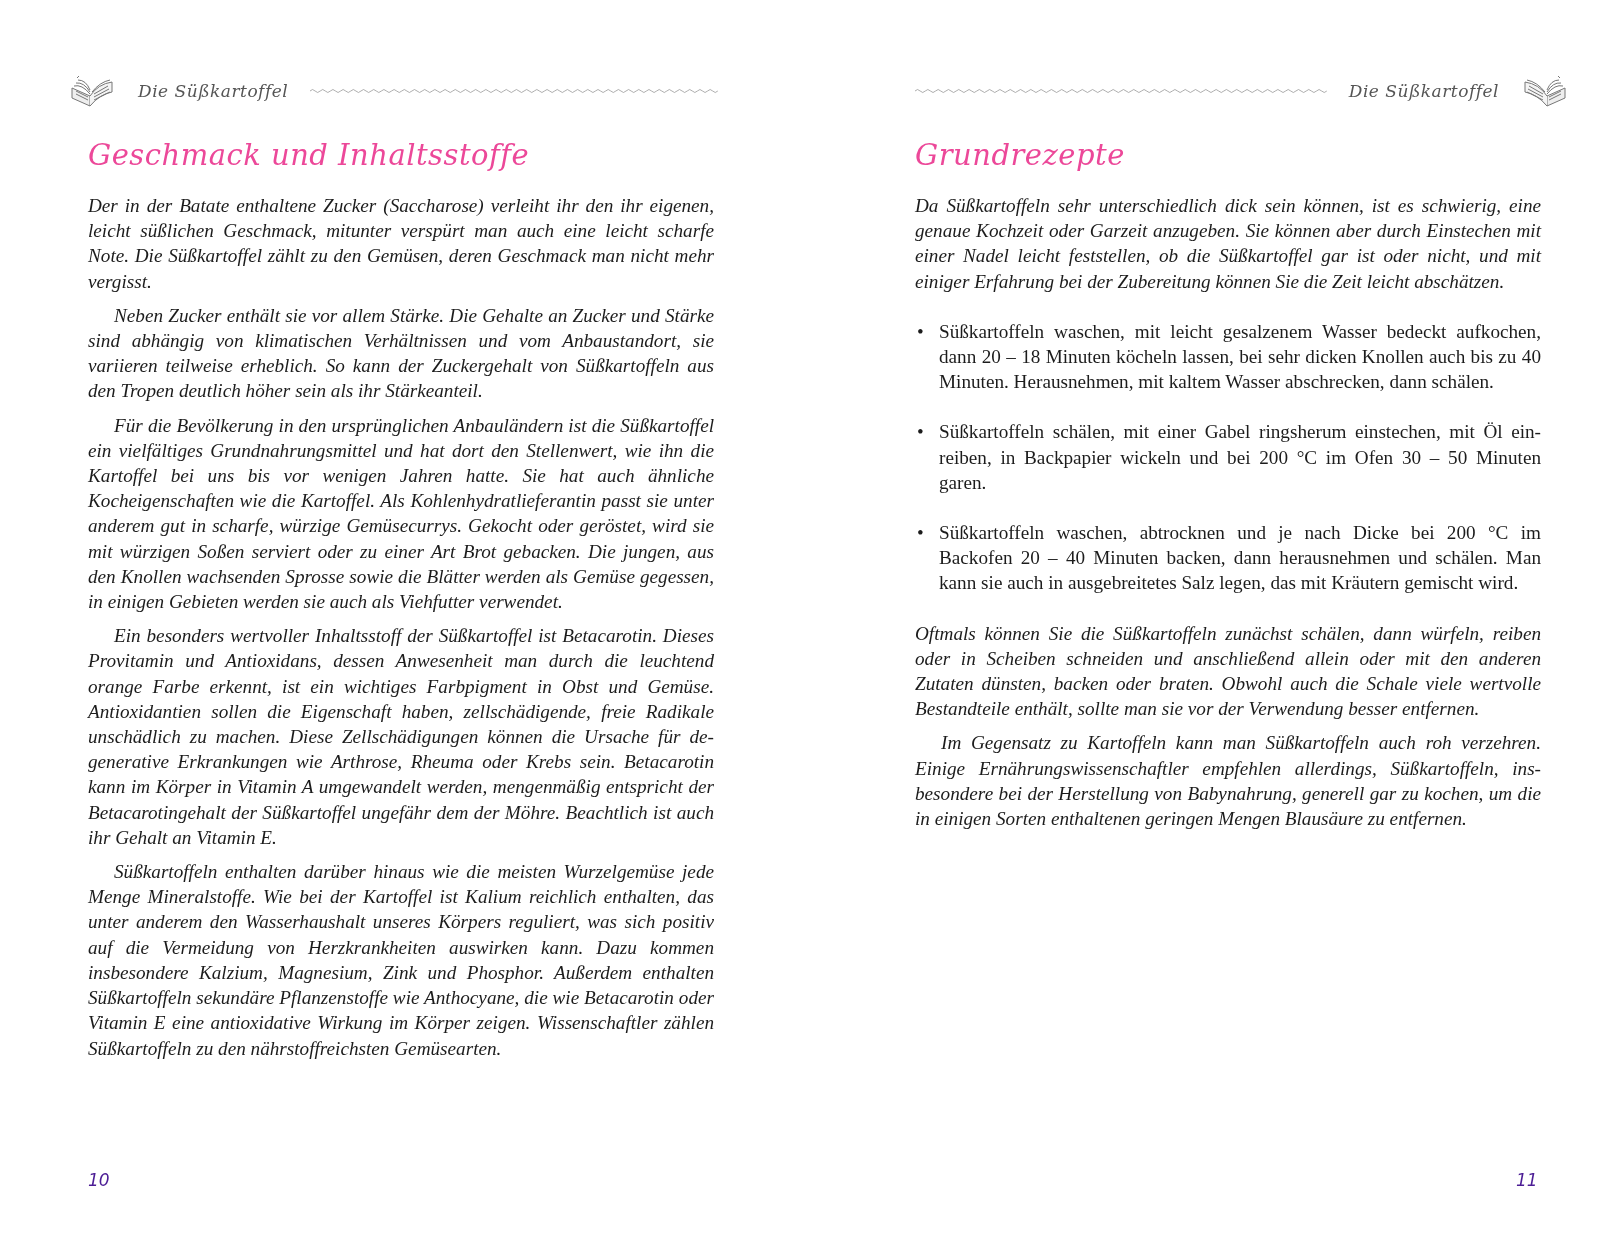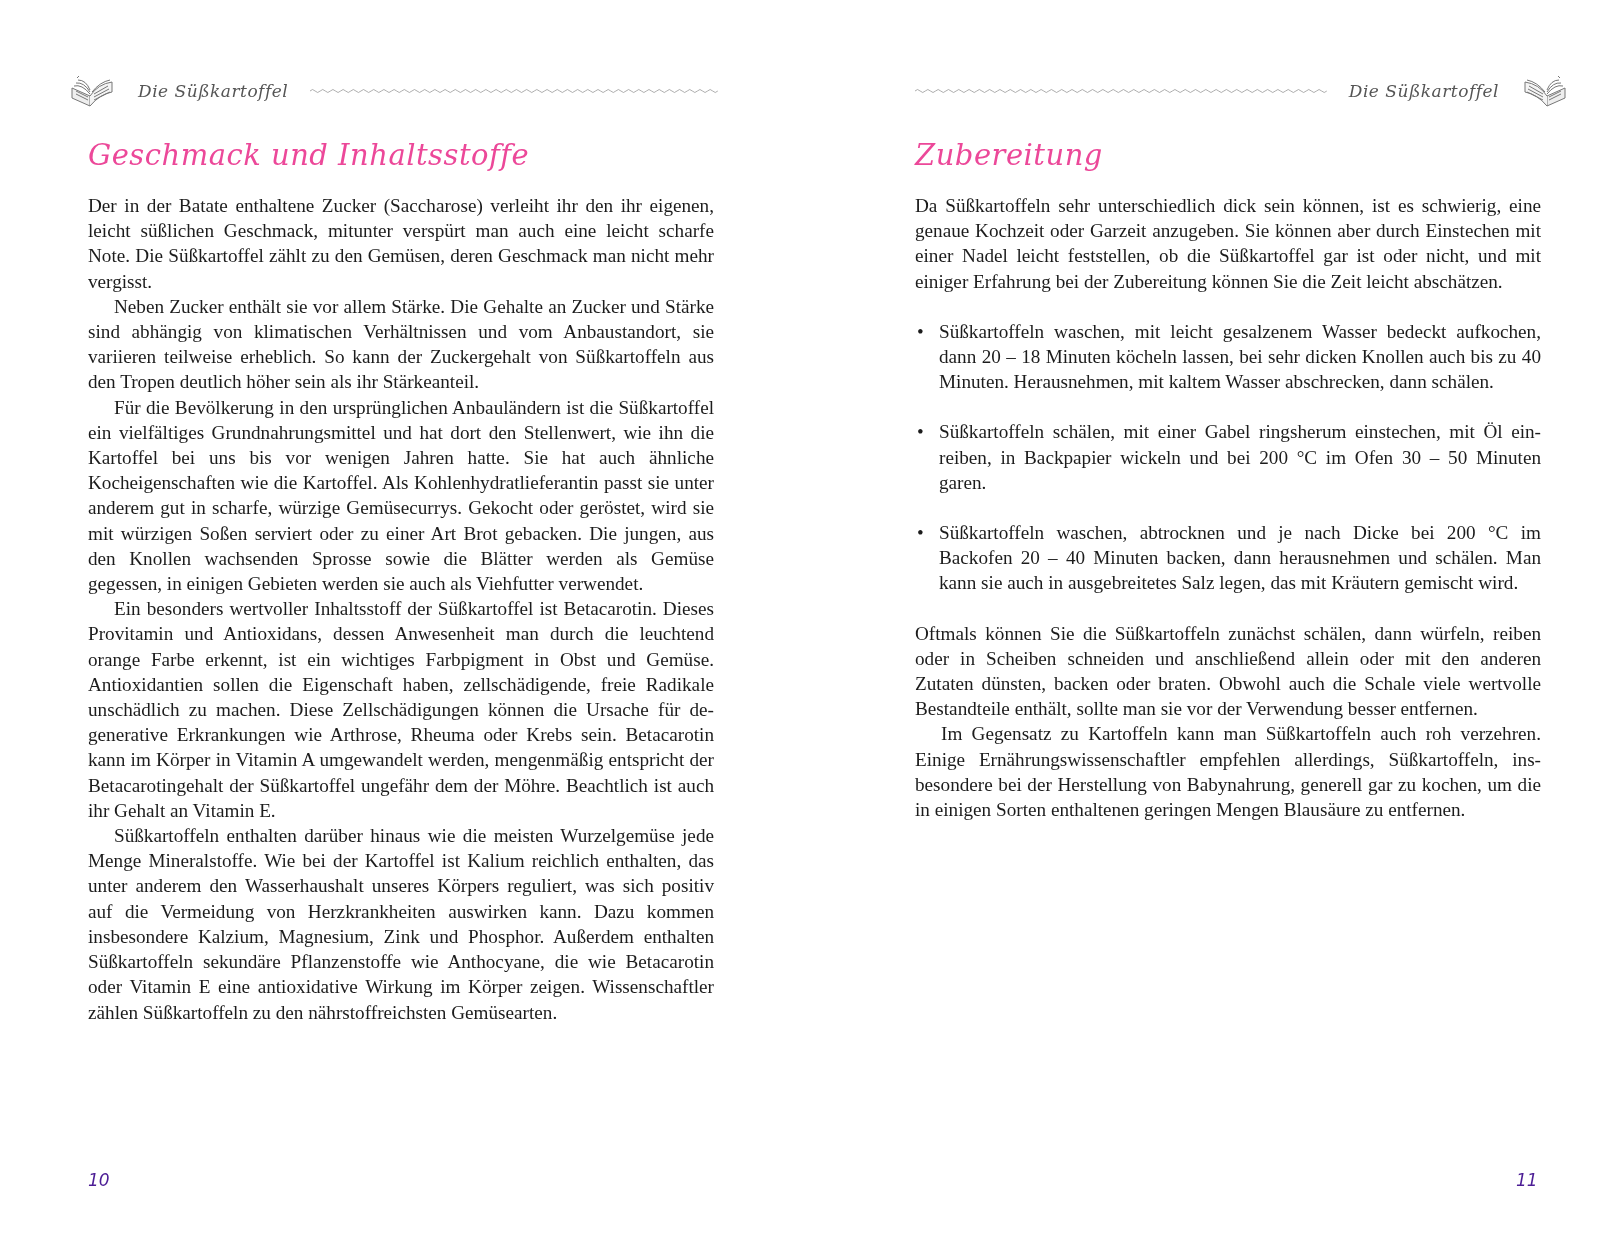--- a/index.html
+++ b/index.html
@@ -17,22 +17,22 @@
   .right .rh-title { margin-left: 22px; margin-right: 22px; }
   .wave { flex: 1 1 auto; height: 10px; }
 
   .chapter-title { position: absolute; top: 138px; font-family: "DejaVu Serif", serif; font-style: italic; font-size: 29px; color: #ec4899; letter-spacing: 0.5px; font-weight: normal; margin: 0; }
   .left .chapter-title { left: 88px; }
   .right .chapter-title { left: 106px; }
 
   .body-text { position: absolute; top: 193px; width: 626px; font-family: "Liberation Serif", serif; font-size: 19.2px; line-height: 25.2px; color: #1c1c1c; text-align: justify; }
   .left .body-text { left: 88px; }
   .right .body-text { left: 106px; }
-  .body-text p { margin: 0; hyphens: manual; }
-  .body-text p.indent { text-indent: 26px; }
+  .body-text p { margin: 0; hyphens: manual; font-style: italic; }
+  .body-text p.indent { text-indent: 26px; margin-top: 9px; }
   .body-text p.gap { margin-top: 25px; }
 
   .bullets { list-style: none; margin: 25px 0 0 0; padding: 0; }
   .bullets li { position: relative; padding-left: 24px; margin-bottom: 25px; }
   .bullets li .dot { position: absolute; left: 2px; top: 0; }
 
   .folio { position: absolute; top: 1170px; font-family: "DejaVu Sans", sans-serif; font-style: italic; font-size: 17px; color: #4c1d95; }
   .left .folio { left: 88px; }
   .right .folio { left: 707px; }
 </style>
@@ -87,21 +87,21 @@
         <path d="M8 9 Q16 8 22 18"></path>
         <path d="M10 6 Q18 6 22 16"></path>
         <path d="M24 18 Q32 8 42 6"></path>
         <path d="M26 20 L40 12 M26 23 L41 15 M26 26 L42 18"></path>
         <path d="M8 17 L20 23 M8 20 L20 26"></path>
         <path d="M9 4 L11 2"></path>
       </g>
     </svg>
   </div>
 
-  <h1 class="chapter-title">Zubereitung</h1>
+  <h1 class="chapter-title">Grundrezepte</h1>
 
   <div class="body-text">
     <p>Da Süßkartoffeln sehr unterschiedlich dick sein können, ist es schwierig, eine genaue Kochzeit oder Garzeit anzugeben. Sie können aber durch Einstechen mit einer Nadel leicht feststellen, ob die Süßkartoffel gar ist oder nicht, und mit einiger Erfahrung bei der Zubereitung können Sie die Zeit leicht abschätzen.</p>
     <ul class="bullets">
       <li>
         <span class="dot">•</span>
         <span>Süßkartoffeln waschen, mit leicht gesalzenem Wasser bedeckt aufkochen, dann 20 – 18 Minuten köcheln lassen, bei sehr dicken Knollen auch bis zu 40 Minuten. Herausnehmen, mit kaltem Wasser abschrecken, dann schälen.</span>
       </li>
       <li>
         <span class="dot">•</span>

